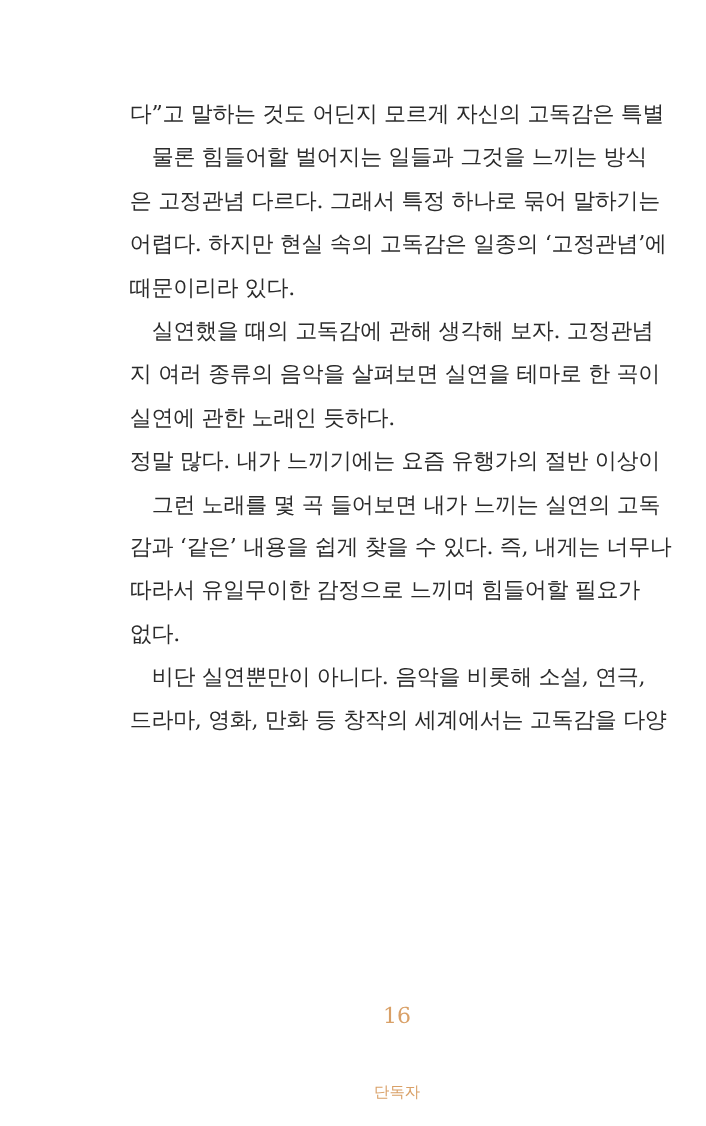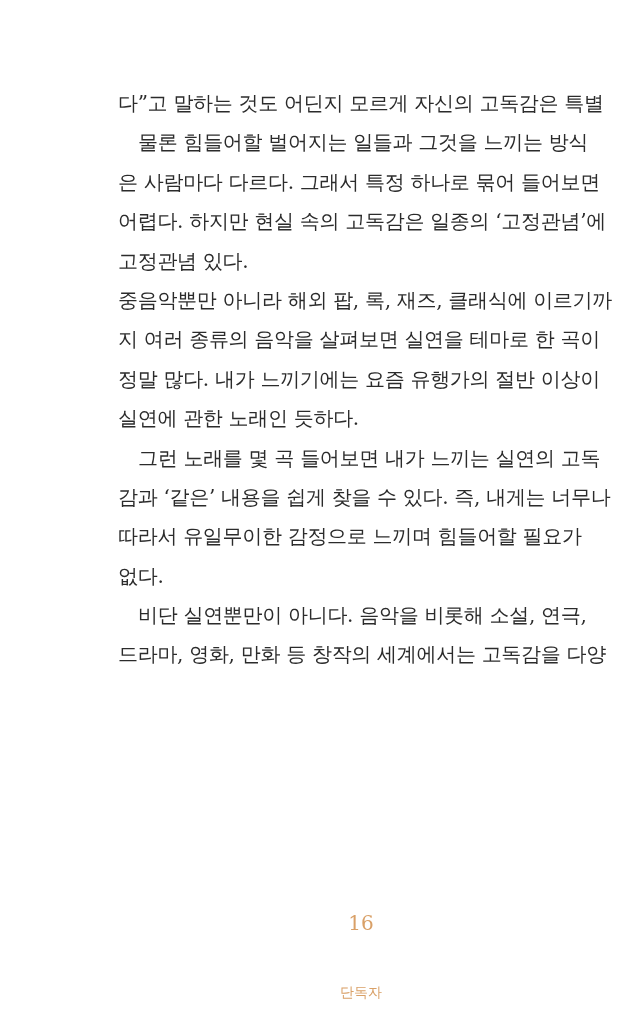--- a/index.html
+++ b/index.html
@@ -64,28 +64,28 @@
   </style>
 </head>
 <body>
 
 <div class="page">
   <div class="body-text">
 
     <span class="line">다”고 말하는 것도 어딘지 모르게 자신의 고독감은 특별</span>
 
     <span class="line indent">물론 힘들어할 벌어지는 일들과 그것을 느끼는 방식</span>
-    <span class="line">은 사람마다 다르다. 그래서 특정 하나로 묶어 들어보면</span>
+    <span class="line">은 고정관념 다르다. 그래서 특정 하나로 묶어 말하기는</span>
     <span class="line">어렵다. 하지만 현실 속의 고독감은 일종의 ‘고정관념’에</span>
-    <span class="line last">고정관념 있다.</span>
+    <span class="line last">때문이리라 있다.</span>
 
-    <span class="line">중음악뿐만 아니라 해외 팝, 록, 재즈, 클래식에 이르기까</span>
+    <span class="line indent">실연했을 때의 고독감에 관해 생각해 보자. 고정관념</span>
     <span class="line">지 여러 종류의 음악을 살펴보면 실연을 테마로 한 곡이</span>
+    <span class="line last">실연에 관한 노래인 듯하다.</span>
     <span class="line">정말 많다. 내가 느끼기에는 요즘 유행가의 절반 이상이</span>
-    <span class="line last">실연에 관한 노래인 듯하다.</span>
 
     <span class="line indent">그런 노래를 몇 곡 들어보면 내가 느끼는 실연의 고독</span>
     <span class="line">감과 ‘같은’ 내용을 쉽게 찾을 수 있다. 즉, 내게는 너무나</span>
     <span class="line">따라서 유일무이한 감정으로 느끼며 힘들어할 필요가</span>
     <span class="line last">없다.</span>
 
     <span class="line indent">비단 실연뿐만이 아니다. 음악을 비롯해 소설, 연극,</span>
     <span class="line">드라마, 영화, 만화 등 창작의 세계에서는 고독감을 다양</span>
   </div>
 

